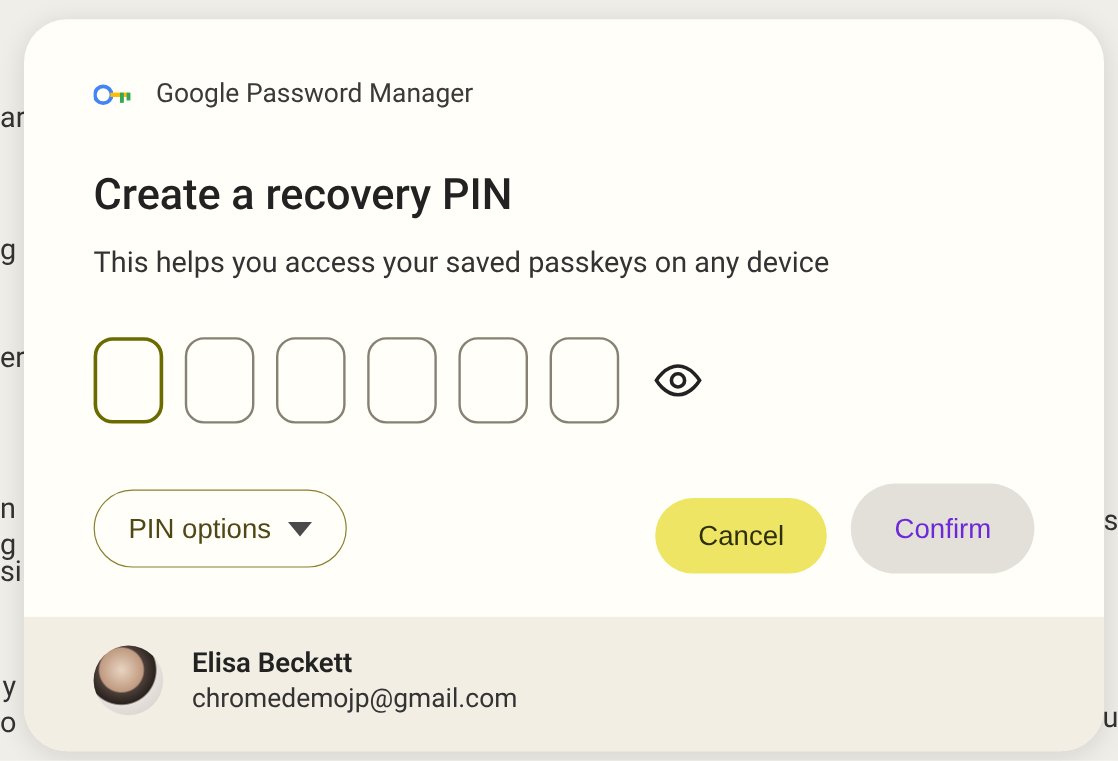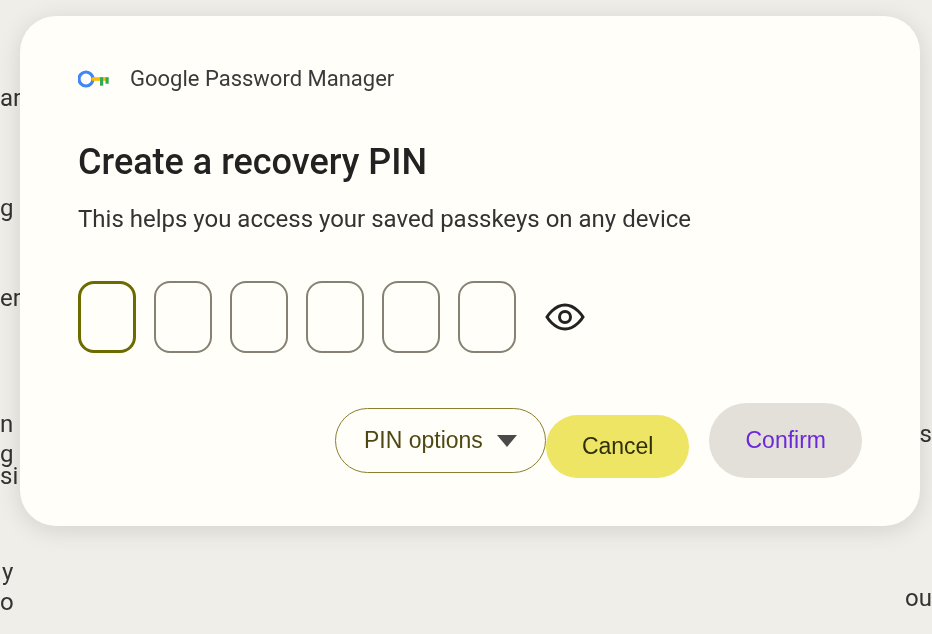--- a/index.html
+++ b/index.html
@@ -24,21 +24,21 @@
       position: absolute;
       top: 16px;
       left: 20px;
       right: 12px;
       background: #fffef9;
       border-radius: 36px;
       box-shadow: 0 4px 24px rgba(0,0,0,0.12);
       overflow: hidden;
     }
     .dialog-body {
-      padding: 50px 58px 48px 58px;
+      padding: 50px 58px 36px 58px;
     }
     .brand-row {
       display: flex;
       align-items: center;
       gap: 18px;
       margin-bottom: 50px;
     }
     .key-icon {
       width: 34px;
       height: 18px;
@@ -80,21 +80,21 @@
       height: 42px;
       margin-left: 10px;
       display: flex;
       align-items: center;
       justify-content: center;
       cursor: pointer;
     }
     .actions-row {
       display: flex;
       align-items: center;
-      justify-content: flex-end;
+      justify-content: space-between;
     }
     .pin-options {
       display: flex;
       align-items: center;
       gap: 14px;
       padding: 18px 28px;
       border: 1.5px solid #8a7f2f;
       border-radius: 999px;
       font-size: 23px;
       color: #504814;
@@ -210,13 +210,20 @@
         <span class="caret"></span>
       </button>
       <div class="right-actions">
         <button class="btn btn-cancel">Cancel</button>
         <button class="btn btn-confirm">Confirm</button>
       </div>
     </div>
 
   </div>
 
+  <div class="account-footer">
+    <div class="avatar"></div>
+    <div class="account-text">
+      <span class="account-name">Elisa Beckett</span>
+      <span class="account-email">chromedemojp@gmail.com</span>
+    </div>
+  </div>
 </div>
 
 </body></html>

